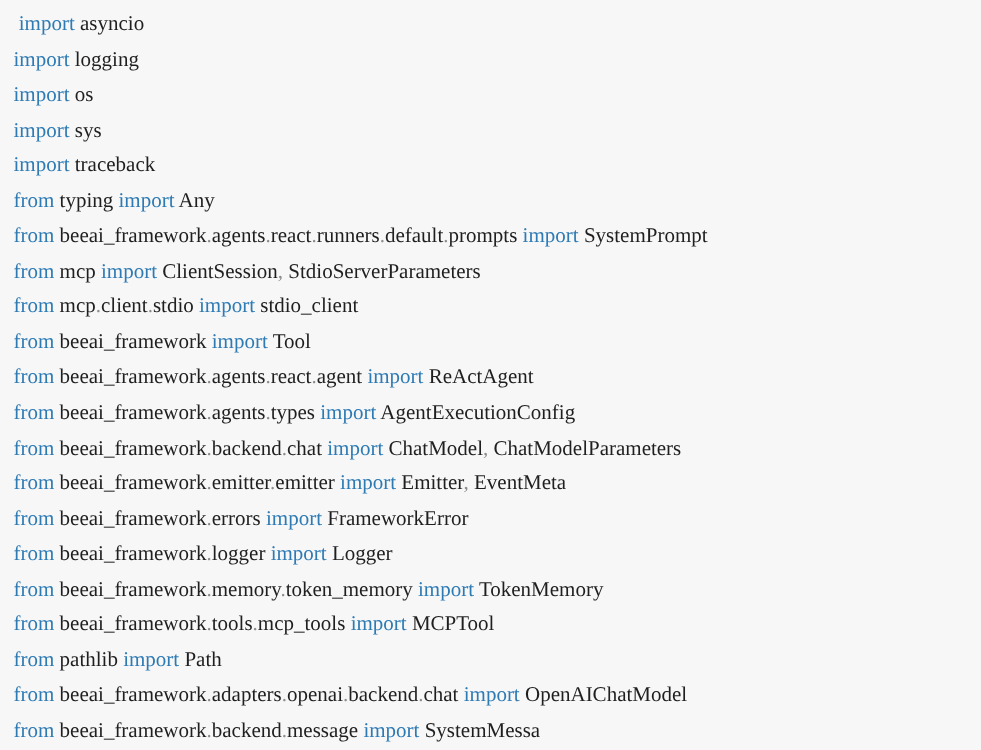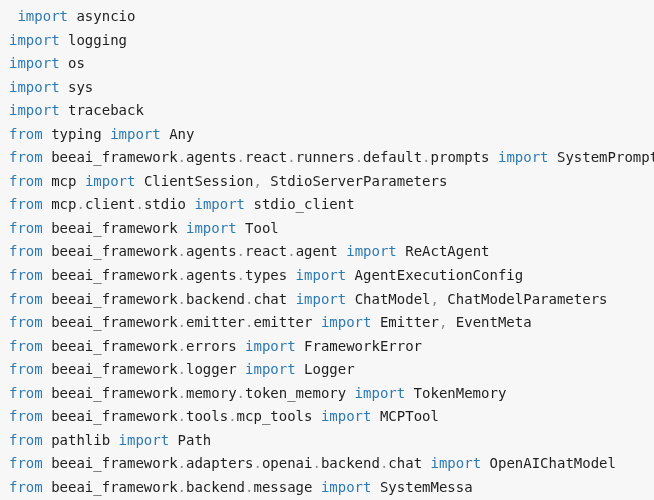--- a/index.html
+++ b/index.html
@@ -17,20 +17,21 @@
     margin: 0;
     padding: 5px 0 0 9px;
     font-family: "DejaVu Sans Mono", "Liberation Mono", monospace;
     font-size: 14px;
     line-height: 23.55px;
     white-space: pre;
   }
   .code-line {
     height: 23.55px;
     white-space: pre;
+    font-family: Liberation Serif, serif;
   }
   .tok-kw { color: #2e7bb4; }
   .tok-id { color: #1f1f1f; }
   .tok-pu { color: #8c8c8c; }
 </style>
 </head>
 <body>
 
 <div id="screen">
   <pre id="code-block"><div class="code-line"><span class="tok-id"> </span><span class="tok-kw">import</span><span class="tok-id"> asyncio</span></div><div class="code-line"><span class="tok-kw">import</span><span class="tok-id"> logging</span></div><div class="code-line"><span class="tok-kw">import</span><span class="tok-id"> os</span></div><div class="code-line"><span class="tok-kw">import</span><span class="tok-id"> sys</span></div><div class="code-line"><span class="tok-kw">import</span><span class="tok-id"> traceback</span></div><div class="code-line"><span class="tok-kw">from</span><span class="tok-id"> typing </span><span class="tok-kw">import</span><span class="tok-id"> Any</span></div><div class="code-line"><span class="tok-kw">from</span><span class="tok-id"> beeai_framework</span><span class="tok-pu">.</span><span class="tok-id">agents</span><span class="tok-pu">.</span><span class="tok-id">react</span><span class="tok-pu">.</span><span class="tok-id">runners</span><span class="tok-pu">.</span><span class="tok-id">default</span><span class="tok-pu">.</span><span class="tok-id">prompts </span><span class="tok-kw">import</span><span class="tok-id"> SystemPrompt</span></div><div class="code-line"><span class="tok-kw">from</span><span class="tok-id"> mcp </span><span class="tok-kw">import</span><span class="tok-id"> ClientSession</span><span class="tok-pu">,</span><span class="tok-id"> StdioServerParameters</span></div><div class="code-line"><span class="tok-kw">from</span><span class="tok-id"> mcp</span><span class="tok-pu">.</span><span class="tok-id">client</span><span class="tok-pu">.</span><span class="tok-id">stdio </span><span class="tok-kw">import</span><span class="tok-id"> stdio_client</span></div><div class="code-line"><span class="tok-kw">from</span><span class="tok-id"> beeai_framework </span><span class="tok-kw">import</span><span class="tok-id"> Tool</span></div><div class="code-line"><span class="tok-kw">from</span><span class="tok-id"> beeai_framework</span><span class="tok-pu">.</span><span class="tok-id">agents</span><span class="tok-pu">.</span><span class="tok-id">react</span><span class="tok-pu">.</span><span class="tok-id">agent </span><span class="tok-kw">import</span><span class="tok-id"> ReActAgent</span></div><div class="code-line"><span class="tok-kw">from</span><span class="tok-id"> beeai_framework</span><span class="tok-pu">.</span><span class="tok-id">agents</span><span class="tok-pu">.</span><span class="tok-id">types </span><span class="tok-kw">import</span><span class="tok-id"> AgentExecutionConfig</span></div><div class="code-line"><span class="tok-kw">from</span><span class="tok-id"> beeai_framework</span><span class="tok-pu">.</span><span class="tok-id">backend</span><span class="tok-pu">.</span><span class="tok-id">chat </span><span class="tok-kw">import</span><span class="tok-id"> ChatModel</span><span class="tok-pu">,</span><span class="tok-id"> ChatModelParameters</span></div><div class="code-line"><span class="tok-kw">from</span><span class="tok-id"> beeai_framework</span><span class="tok-pu">.</span><span class="tok-id">emitter</span><span class="tok-pu">.</span><span class="tok-id">emitter </span><span class="tok-kw">import</span><span class="tok-id"> Emitter</span><span class="tok-pu">,</span><span class="tok-id"> EventMeta</span></div><div class="code-line"><span class="tok-kw">from</span><span class="tok-id"> beeai_framework</span><span class="tok-pu">.</span><span class="tok-id">errors </span><span class="tok-kw">import</span><span class="tok-id"> FrameworkError</span></div><div class="code-line"><span class="tok-kw">from</span><span class="tok-id"> beeai_framework</span><span class="tok-pu">.</span><span class="tok-id">logger </span><span class="tok-kw">import</span><span class="tok-id"> Logger</span></div><div class="code-line"><span class="tok-kw">from</span><span class="tok-id"> beeai_framework</span><span class="tok-pu">.</span><span class="tok-id">memory</span><span class="tok-pu">.</span><span class="tok-id">token_memory </span><span class="tok-kw">import</span><span class="tok-id"> TokenMemory</span></div><div class="code-line"><span class="tok-kw">from</span><span class="tok-id"> beeai_framework</span><span class="tok-pu">.</span><span class="tok-id">tools</span><span class="tok-pu">.</span><span class="tok-id">mcp_tools </span><span class="tok-kw">import</span><span class="tok-id"> MCPTool</span></div><div class="code-line"><span class="tok-kw">from</span><span class="tok-id"> pathlib </span><span class="tok-kw">import</span><span class="tok-id"> Path</span></div><div class="code-line"><span class="tok-kw">from</span><span class="tok-id"> beeai_framework</span><span class="tok-pu">.</span><span class="tok-id">adapters</span><span class="tok-pu">.</span><span class="tok-id">openai</span><span class="tok-pu">.</span><span class="tok-id">backend</span><span class="tok-pu">.</span><span class="tok-id">chat </span><span class="tok-kw">import</span><span class="tok-id"> OpenAIChatModel</span></div><div class="code-line"><span class="tok-kw">from</span><span class="tok-id"> beeai_framework</span><span class="tok-pu">.</span><span class="tok-id">backend</span><span class="tok-pu">.</span><span class="tok-id">message </span><span class="tok-kw">import</span><span class="tok-id"> SystemMessa</span></div></pre>

